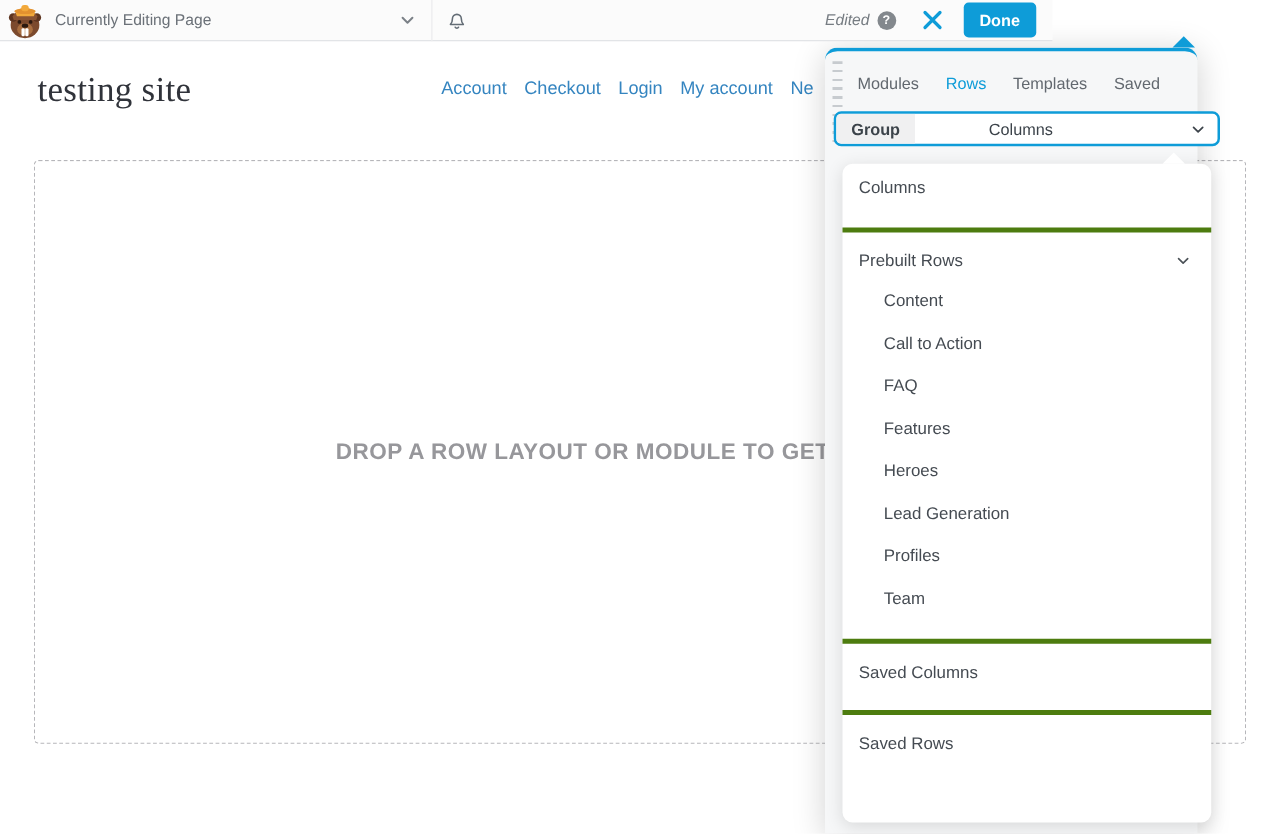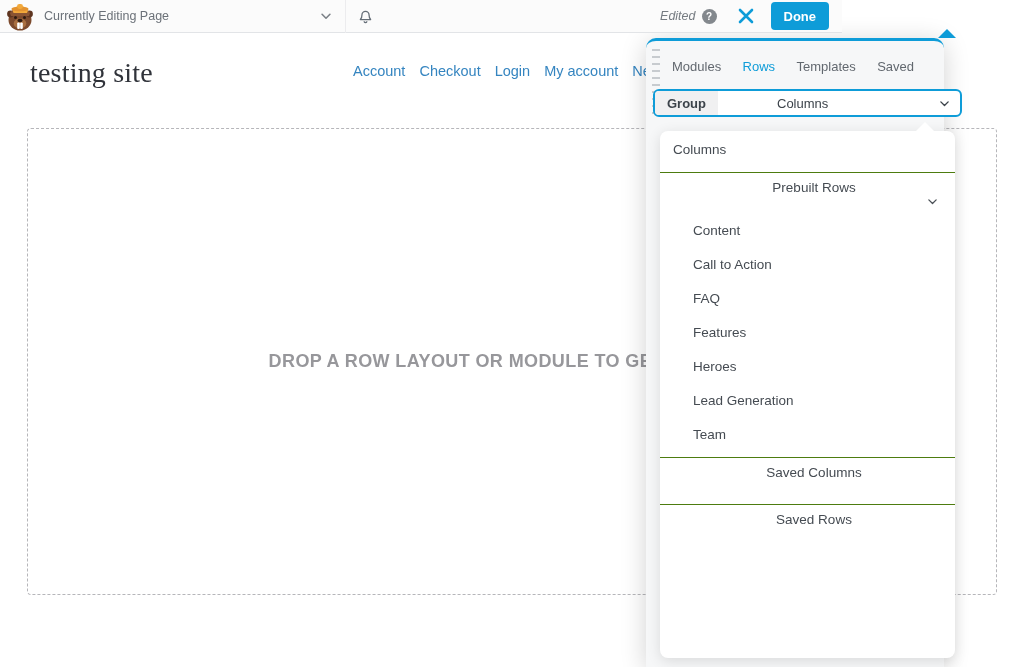--- a/index.html
+++ b/index.html
@@ -56,21 +56,21 @@
   .dropzone{
     position:absolute;left:27px;top:128px;width:970px;height:467px;
     border:1px dashed #b6b6ba;border-radius:4px;
     display:flex;align-items:center;justify-content:center;z-index:1;
   }
   .dropzone-text{
     font-size:18px;font-weight:bold;color:#97979b;letter-spacing:.4px;white-space:nowrap;
   }
   
   .panel{
-    position:absolute;left:646px;top:38px;width:298px;height:629px;
+    position:absolute;left:660px;top:38px;width:298px;height:629px;
     background:#f6f7f8;border-top:3px solid var(--accent);
     border-radius:10px 10px 0 0;
     box-shadow:0 4px 26px rgba(0,0,0,.18);
     z-index:10;
     padding-left:44px;
   }
   .panel-caret{
     position:absolute;left:938px;top:29px;width:0;height:0;z-index:11;
     border-left:9px solid transparent;border-right:9px solid transparent;
     border-bottom:9px solid var(--accent);
@@ -107,21 +107,21 @@
   .dd-list-caret{
     position:absolute;left:256px;top:-9px;width:0;height:0;
     border-left:9px solid transparent;border-right:9px solid transparent;
     border-bottom:9px solid #fff;
   }
   .dd-row{
     position:relative;height:34px;display:flex;align-items:center;
     padding-left:13px;font-size:13.5px;color:#454b52;cursor:pointer;
   }
   .dd-row.sub{padding-left:33px;}
-  .dd-row.divider-before{margin-top:6px;border-top:1px solid #4d7c0f;height:41px;padding-top:7px;flex-direction:column;}
+  .dd-row.divider-before{margin-top:16px;border-top:4px solid #4d7c0f;height:41px;padding-top:7px;}
   .dd-row.highlighted{color:#2e343a;}
   .dd-row.highlighted::after{
     content:"";position:absolute;left:5px;right:5px;top:0;bottom:0;
     background:#e8eaed;border-radius:6px;z-index:-1;
   }
   .dd-chevron{display:none;}
   .dd-row.has-chevron .dd-chevron{display:flex;margin-left:auto;margin-right:16px;align-items:center;}
   svg{display:block;}
 </style>
 </head>
@@ -254,20 +254,24 @@
     <span>Heroes</span>
 
   </div>
 
   <div class="dd-row sub">
     <span>Lead Generation</span>
 
   </div>
 
 
+  <div class="dd-row sub">
+    <span>Profiles</span>
+
+  </div>
 
   <div class="dd-row sub">
     <span>Team</span>
 
   </div>
 
 
   <div class="dd-row divider-before">
     <span>Saved Columns</span>
 

